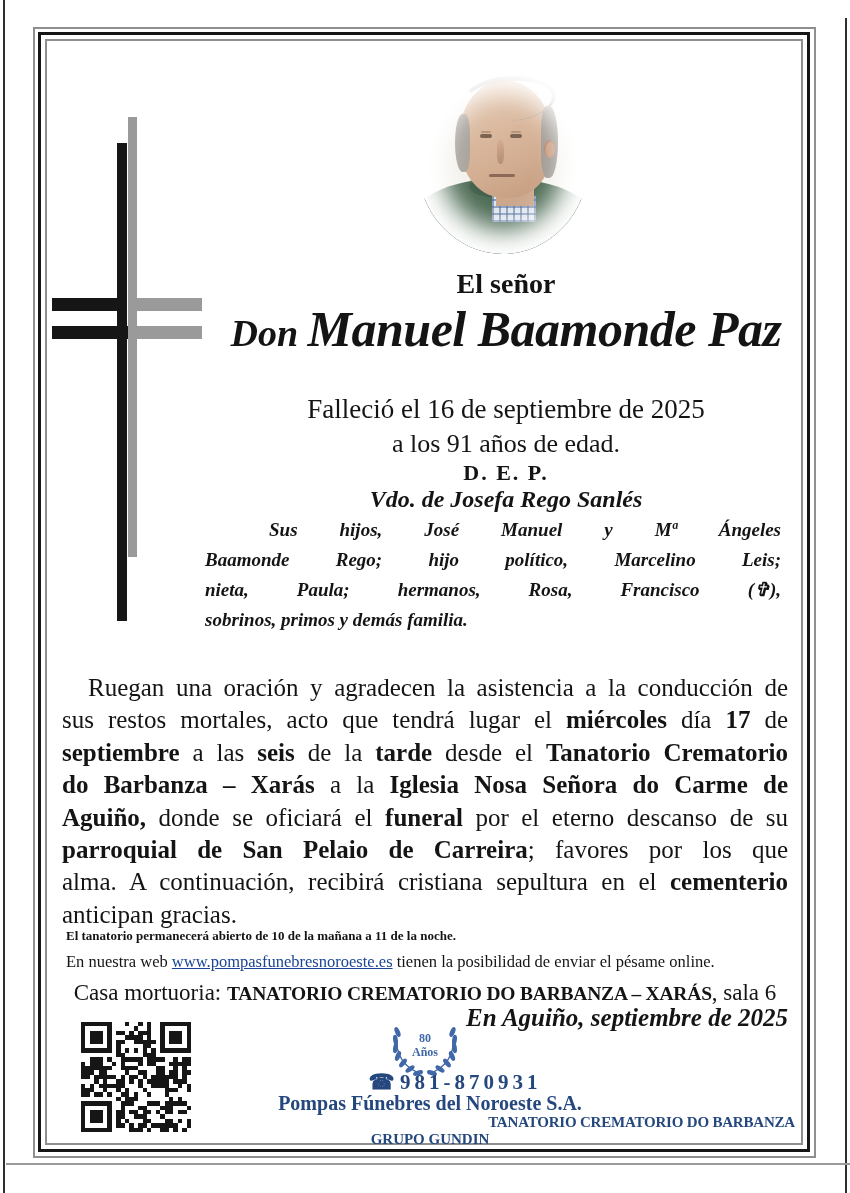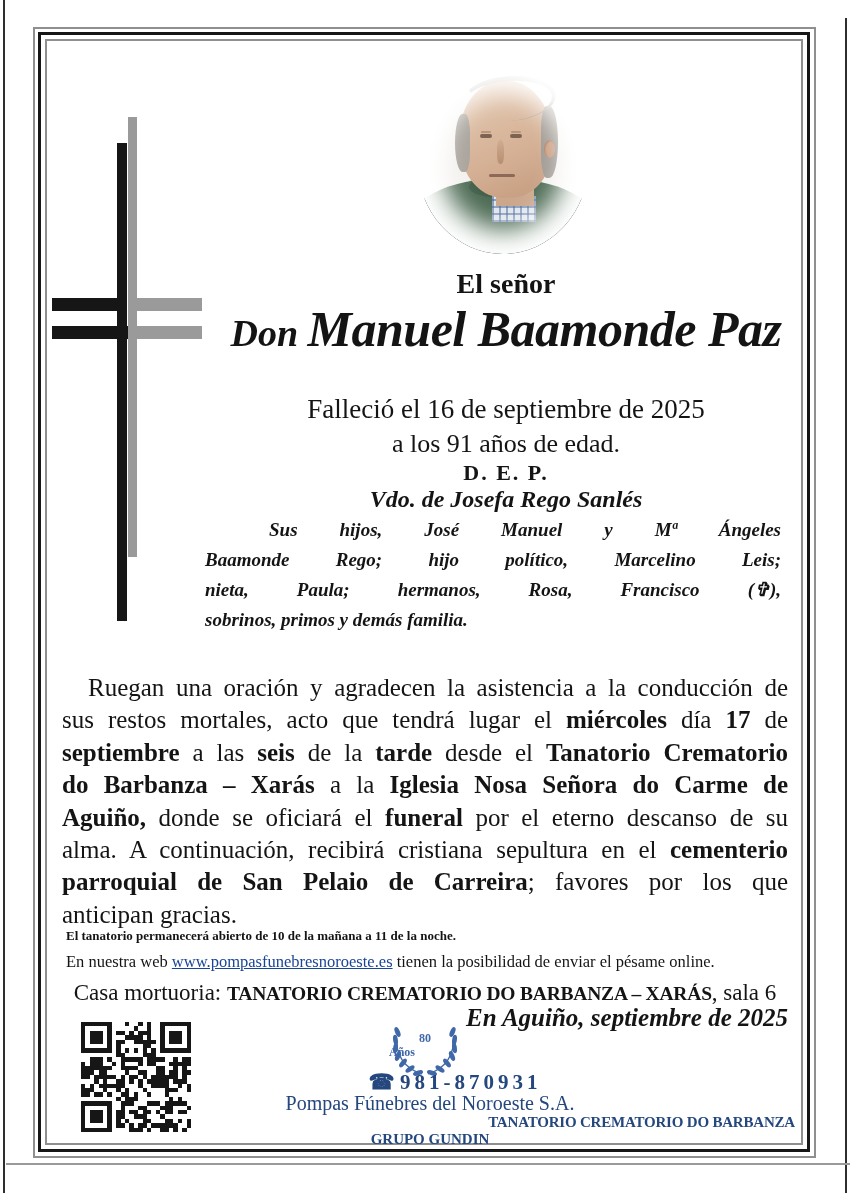--- a/index.html
+++ b/index.html
@@ -73,26 +73,26 @@
   .casa .room{font-size:23px;}
   .placedate{position:absolute;left:62px;top:1004px;width:726px;text-align:right;
              font-size:25px;font-weight:bold;font-style:italic;}
   
   .qr{position:absolute;left:77px;top:1018px;width:118px;height:118px;background:#fff;
       display:flex;align-items:center;justify-content:center;}
   .qr svg{width:110px;height:110px;shape-rendering:crispEdges;}
   .wreath{position:absolute;left:62px;top:1022px;width:730px;text-align:center;}
   .wreath .wz{position:relative;display:inline-block;width:72px;height:54px;transform:translateX(-2px);}
   .wreath .w80{position:absolute;left:0;top:9px;width:72px;text-align:center;font-size:12px;font-weight:bold;color:var(--wreath,#4068a8);}
-  .wreath .wanos{position:absolute;left:0;top:23px;width:72px;text-align:left;font-size:12px;font-weight:bold;color:var(--wreath,#4068a8);}
+  .wreath .wanos{position:absolute;left:0;top:23px;width:72px;text-align:center;font-size:12px;font-weight:bold;color:var(--wreath,#4068a8);}
   .phone{position:absolute;left:62px;top:1070px;width:726px;text-align:center;transform:translateX(30px);
          color:var(--navy,#24477e);font-size:21px;font-weight:bold;}
   .phone .num{letter-spacing:4px;}
   .company{position:absolute;left:65px;top:1092px;width:730px;text-align:center;
-           color:var(--navy,#24477e);font-size:20px;font-weight:normal;}
+           color:var(--navy,#24477e);font-size:20px;font-weight:bold;}
   .facility{position:absolute;left:65px;top:1114px;width:730px;text-align:right;
             color:var(--navy,#24477e);font-size:15px;font-weight:bold;letter-spacing:-0.2px;}
   .group{position:absolute;left:65px;top:1131px;width:730px;text-align:center;
          color:var(--navy,#24477e);font-size:15px;font-weight:bold;}
 </style>
 </head>
 <body>
 
 <div class="sheet">
 
@@ -144,22 +144,22 @@
       <div class="jline">nieta, Paula; hermanos, Rosa, Francisco (✞),</div>
       <div class="jline jlast">sobrinos, primos y demás familia.</div>
     </div>
 
   <div class="announce">
       <div class="jline"><span>Ruegan una oración y agradecen la asistencia a la conducción de</span></div>
       <div class="jline"><span>sus restos mortales, acto que tendrá lugar el </span><b>miércoles</b><span> día </span><b>17</b><span> de</span></div>
       <div class="jline"><b>septiembre</b><span> a las </span><b>seis</b><span> de la </span><b>tarde</b><span> desde el </span><b>Tanatorio Crematorio</b></div>
       <div class="jline"><b>do Barbanza – Xarás</b><span> a la </span><b>Iglesia Nosa Señora do Carme de</b></div>
       <div class="jline"><b>Aguiño,</b><span> donde se oficiará el </span><b>funeral</b><span> por el eterno descanso de su</span></div>
+      <div class="jline"><b>parroquial de San Pelaio de Carreira</b><span>; favores por los que</span></div>
       <div class="jline"><span>alma. A continuación, recibirá cristiana sepultura en el </span><b>cementerio</b></div>
-      <div class="jline"><b>parroquial de San Pelaio de Carreira</b><span>; favores por los que</span></div>
       <div class="jline jlast"><span>anticipan gracias.</span></div>
     </div>
 
   <div class="hours">El tanatorio permanecerá abierto de 10 de la mañana a 11 de la noche.</div>
   <div class="webline">
     <span>En nuestra web </span><a>www.pompasfunebresnoroeste.es</a><span> tienen la posibilidad de enviar el pésame online.</span>
   </div>
   <div class="casa">
     <span class="lbl">Casa mortuoria: </span><span class="caps">TANATORIO CREMATORIO DO BARBANZA – XARÁS</span><span class="room">, sala 6</span>
   </div>

